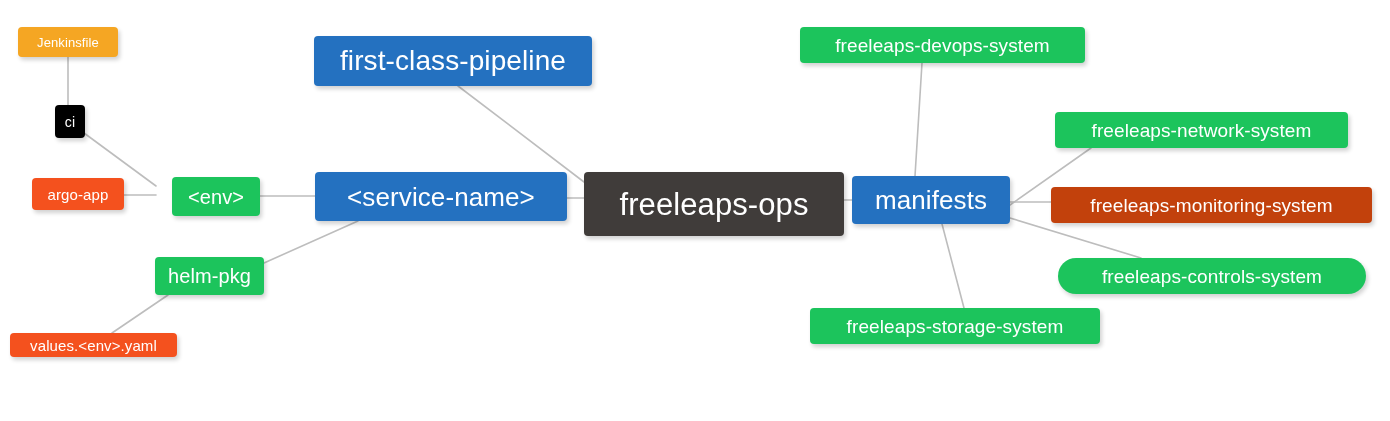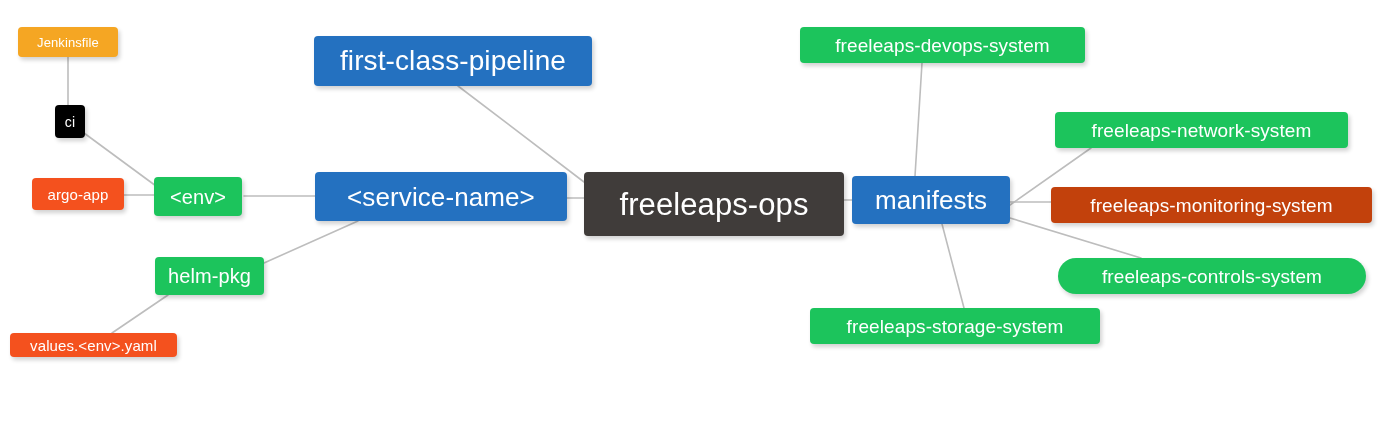--- a/index.html
+++ b/index.html
@@ -68,21 +68,21 @@
   <div id="node-layer">
       <div class="node" style="left: 18px; top: 27px; width: 100px; height: 30px; background: rgb(245, 166, 35); font-size: 13px;">
         <span class="node-label">Jenkinsfile</span>
       </div>
       <div class="node" style="left: 55px; top: 105px; width: 30px; height: 33px; background: #000000; font-size: 14px;">
         <span class="node-label">ci</span>
       </div>
       <div class="node" style="left: 32px; top: 178px; width: 92px; height: 32px; background: rgb(244, 81, 30); font-size: 15px;">
         <span class="node-label">argo-app</span>
       </div>
-      <div class="node" style="left: 154px; top: 177px; width: 88px; height: 39px; background: rgb(28, 196, 92); font-size: 20px;">
+      <div class="node" style="left: 172px; top: 177px; width: 88px; height: 39px; background: rgb(28, 196, 92); font-size: 20px;">
         <span class="node-label">&lt;env&gt;</span>
       </div>
       <div class="node" style="left: 155px; top: 257px; width: 109px; height: 38px; background: rgb(28, 196, 92); font-size: 20px;">
         <span class="node-label">helm-pkg</span>
       </div>
       <div class="node" style="left: 10px; top: 333px; width: 167px; height: 24px; background: rgb(244, 81, 30); font-size: 15px;">
         <span class="node-label">values.&lt;env&gt;.yaml</span>
       </div>
       <div class="node" style="left: 314px; top: 36px; width: 278px; height: 50px; background: rgb(36, 113, 192); font-size: 28px;">
         <span class="node-label">first-class-pipeline</span>

